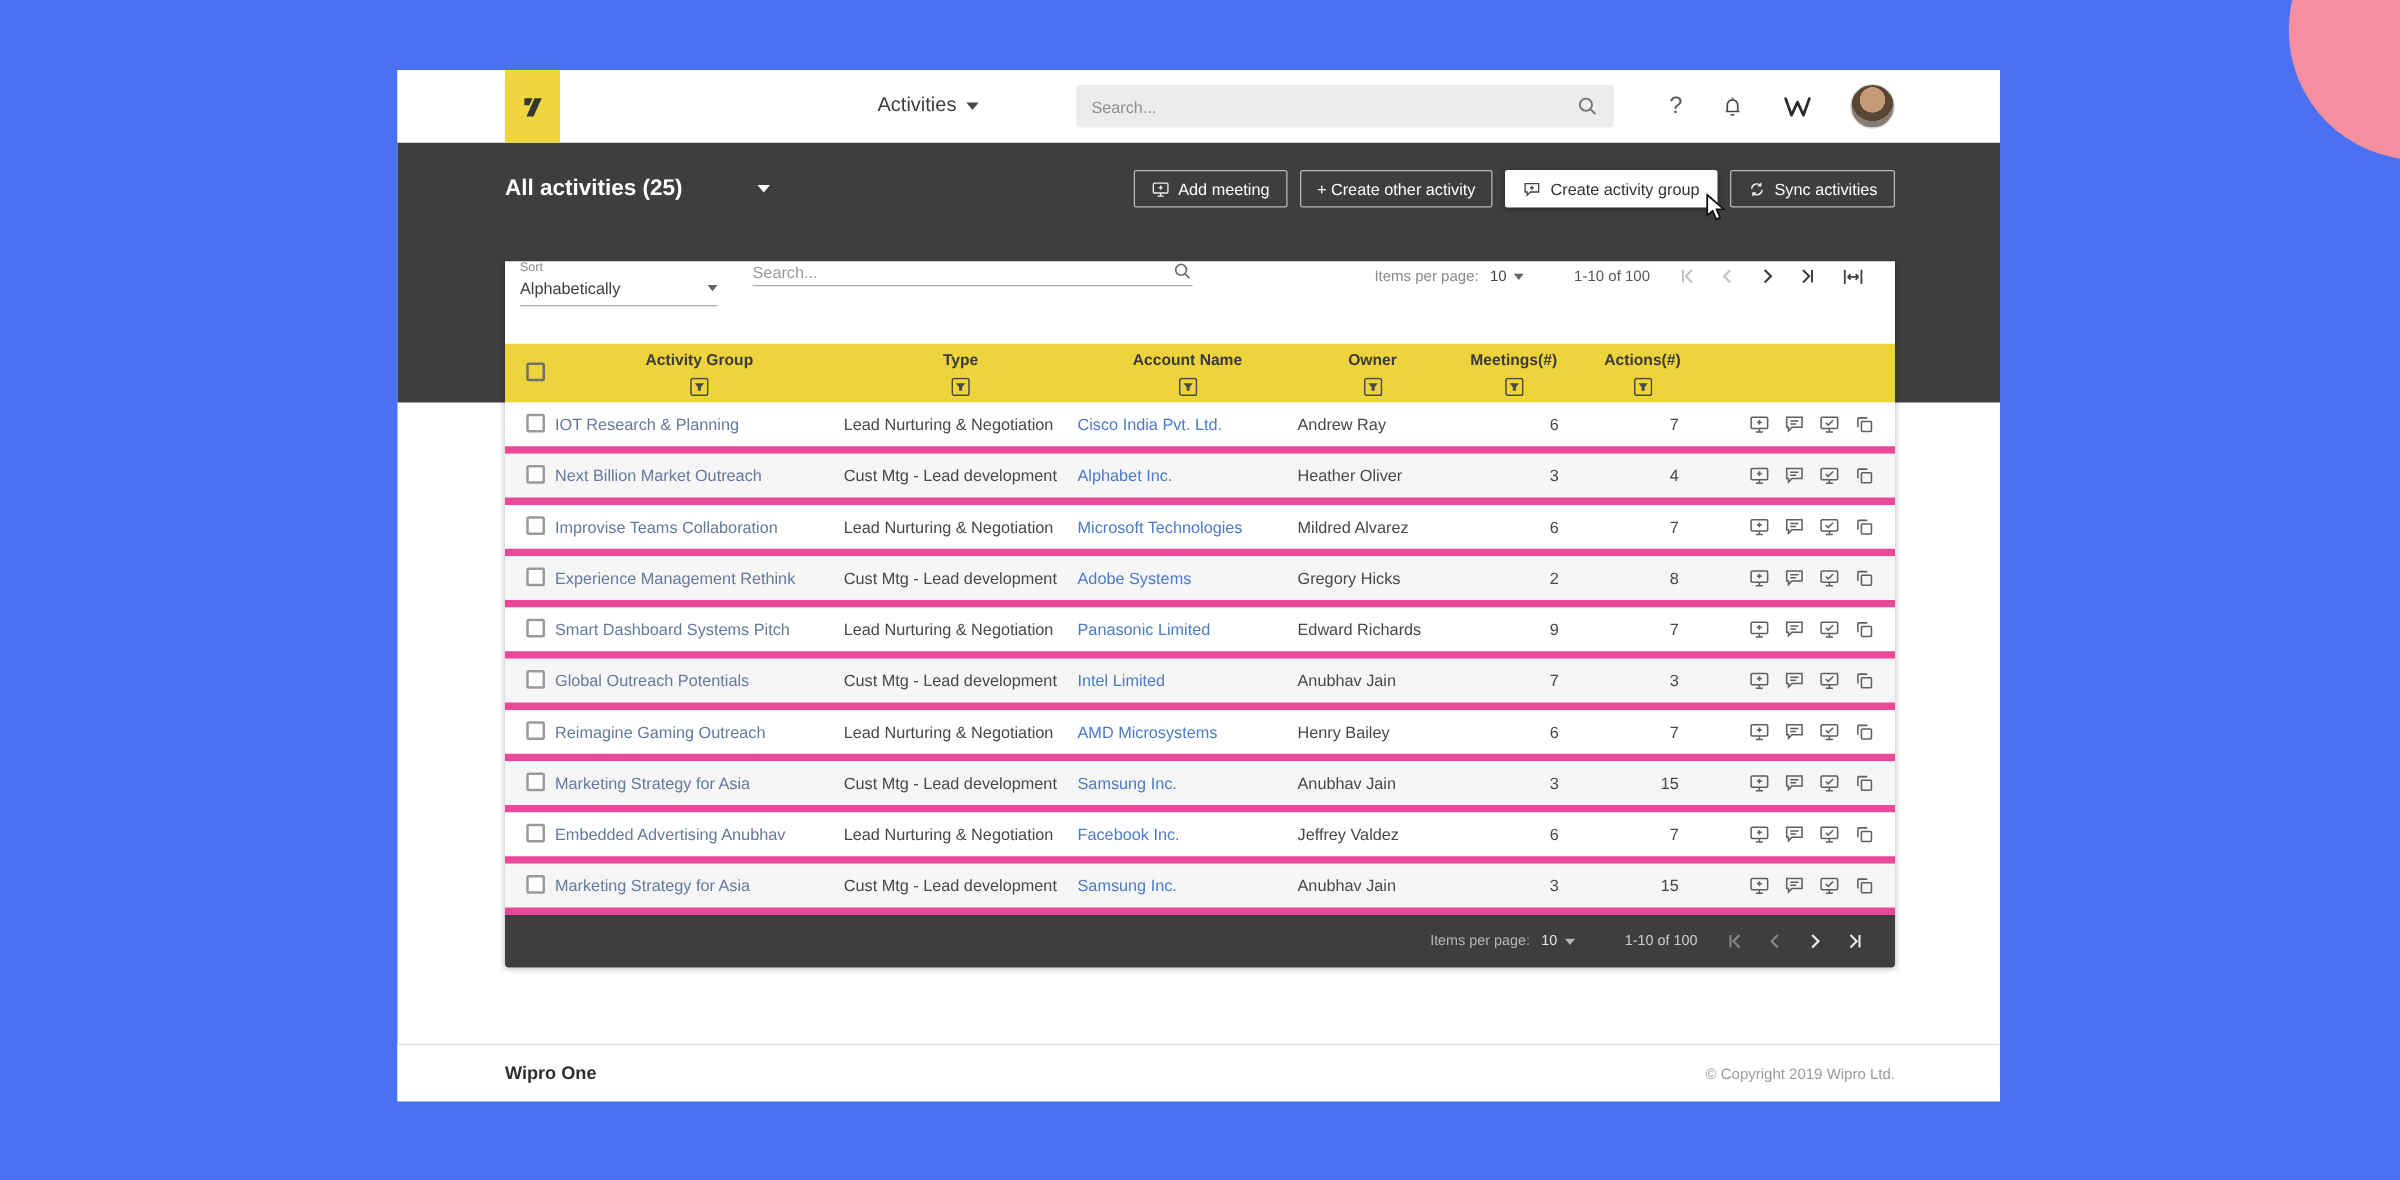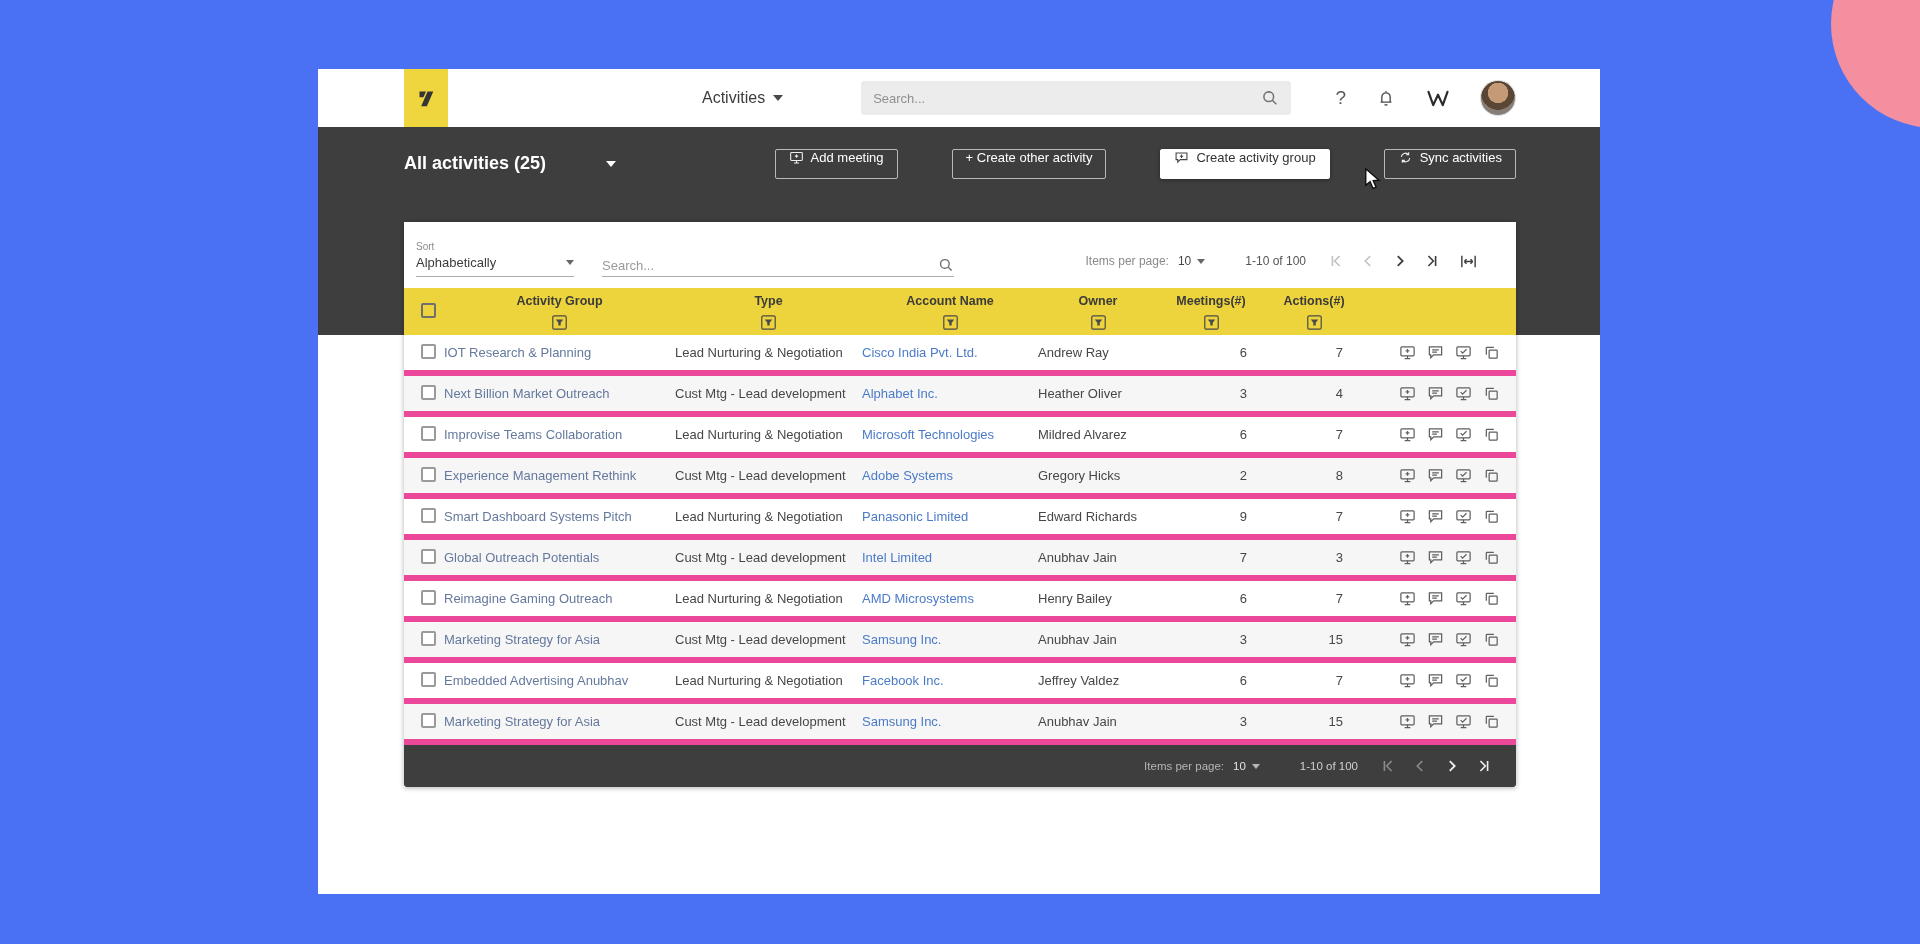--- a/index.html
+++ b/index.html
@@ -2,49 +2,49 @@
 <html><head>
 <meta charset="utf-8">
 <style>
   * { box-sizing: border-box; margin: 0; padding: 0; }
   html,body { width:1920px; height:944px; }
   body { font-family:"Liberation Sans", sans-serif; }
 
   .stage { position:relative; width:1920px; height:944px; background:#4a71f4; overflow:hidden; }
   .pink-circle { position:absolute; left:1831px; top:-80px; width:208px; height:208px; border-radius:50%; background:#f48fa0; }
 
-  .app { position:absolute; left:318px; top:69px; width:1282px; height:825px; background:#fff; }
+  .app { position:absolute; left:318px; top:56px; width:1282px; height:825px; background:#fff; }
 
   
   .topbar { height:58px; display:flex; align-items:center; padding:0 84px 0 86px; background:#fff; position:relative; z-index:3; }
   .logo-box { width:44px; height:58px; background:#efd53e; display:flex; align-items:center; justify-content:center; flex:0 0 auto; cursor:pointer; }
   .nav-dd { margin-left:254px; display:flex; align-items:center; gap:8px; font-size:16px; color:#3c3c3c; cursor:pointer; white-space:nowrap; }
   .tri-down { width:0; height:0; border-left:5px solid transparent; border-right:5px solid transparent; border-top:6px solid #4a4a4a; }
   .tri-down.white { border-top-color:#fff; }
   .gsearch { margin-left:78px; width:430px; height:34px; background:#ececec; border-radius:3px; display:flex; align-items:center; padding:0 12px; }
   .gsearch input { flex:1; border:none; background:transparent; outline:none; font-size:13px; color:#333; font-family:"Liberation Sans", sans-serif; }
   .gsearch input::placeholder { color:#8f8f8f; }
   .hicons { margin-left:auto; display:flex; align-items:center; gap:30px; }
   .help-q { font-size:19px; color:#555; cursor:pointer; }
   .icon-btn { display:flex; align-items:center; justify-content:center; cursor:pointer; }
   .avatar { width:36px; height:36px; border-radius:50%; background:radial-gradient(circle at 50% 35%, #c59a76 0 36%, #5a4634 37% 60%, #857d76 61%); border:1px solid #ddd; cursor:pointer; }
 
   
   .darkband { height:208px; background:#3e3e3e; padding:22px 84px 0 86px; display:flex; align-items:flex-start; justify-content:space-between; }
   .allact { width:212px; display:flex; align-items:center; justify-content:space-between; color:#fff; font-size:18px; font-weight:bold; margin-top:4px; cursor:pointer; }
   .actbtns { display:flex; gap:10px; }
-  .btn { height:30px; display:flex; align-items:flex-start; gap:7px; padding:0 13px; font-size:13px; border-radius:2px; cursor:pointer; white-space:nowrap;margin-left:44px; }
+  .btn { height:30px; display:flex; align-items:center; gap:7px; padding:0 13px; font-size:13px; border-radius:2px; cursor:pointer; white-space:nowrap; }
   .btn.dark { background:transparent; border:1px solid #b9b9b9; color:#fff; }
   .btn.light { background:#fff; border:1px solid #fff; color:#333; box-shadow:0 1px 4px rgba(0,0,0,.35); }
   .btn svg { flex:0 0 auto; }
 
   
   .card { position:absolute; left:86px; top:153px; width:1112px; background:#fff; z-index:2; box-shadow:0 1px 5px rgba(0,0,0,.3); }
 
-  .toolbar { height:66px; display:flex; align-items:flex-end; padding:0 36px 0 12px; }
+  .toolbar { height:66px; display:flex; align-items:flex-start; padding:0 22px 0 12px; }
   .sort-dd { width:158px; border-bottom:1px solid #ababab; padding-bottom:6px; margin-bottom:11px; cursor:pointer; }
   .sort-label { font-size:10px; color:#8a8a8a; margin-bottom:3px; }
   .sort-valrow { display:flex; justify-content:space-between; align-items:center; font-size:13px; color:#3c3c3c; }
   .tri-sm { width:0; height:0; border-left:4px solid transparent; border-right:4px solid transparent; border-top:5px solid #666; }
   .tsearch { width:352px; margin-left:28px; border-bottom:1px solid #ababab; padding-bottom:3px; margin-bottom:11px; display:flex; align-items:center; }
   .tsearch input { flex:1; border:none; outline:none; font-size:13px; color:#333; font-family:"Liberation Sans", sans-serif; }
   .tsearch input::placeholder { color:#9a9a9a; }
 
   .pagegroup { display:flex; align-items:center; margin-left:auto; margin-bottom:15px; }
   .ipp-label { font-size:12px; color:#8a8a8a; }
@@ -659,15 +659,19 @@
         </span>
       </div>
     </section>
 
     <div class="cursor">
       <svg width="19" height="22" viewBox="0 0 14 17">
         <path d="M1 0.6 L1 13.4 L4.4 10.6 L6.6 15.8 L9 14.8 L6.8 9.7 L11.2 9.5 Z" fill="#fff" stroke="#111" stroke-width="1.1"></path>
       </svg>
     </div>
 
+    <footer class="appfooter">
+      <span class="brand">Wipro One</span>
+      <span class="copyright">© Copyright 2019 Wipro Ltd.</span>
+    </footer>
 
   </div>
 </div>
 
 </body></html>

